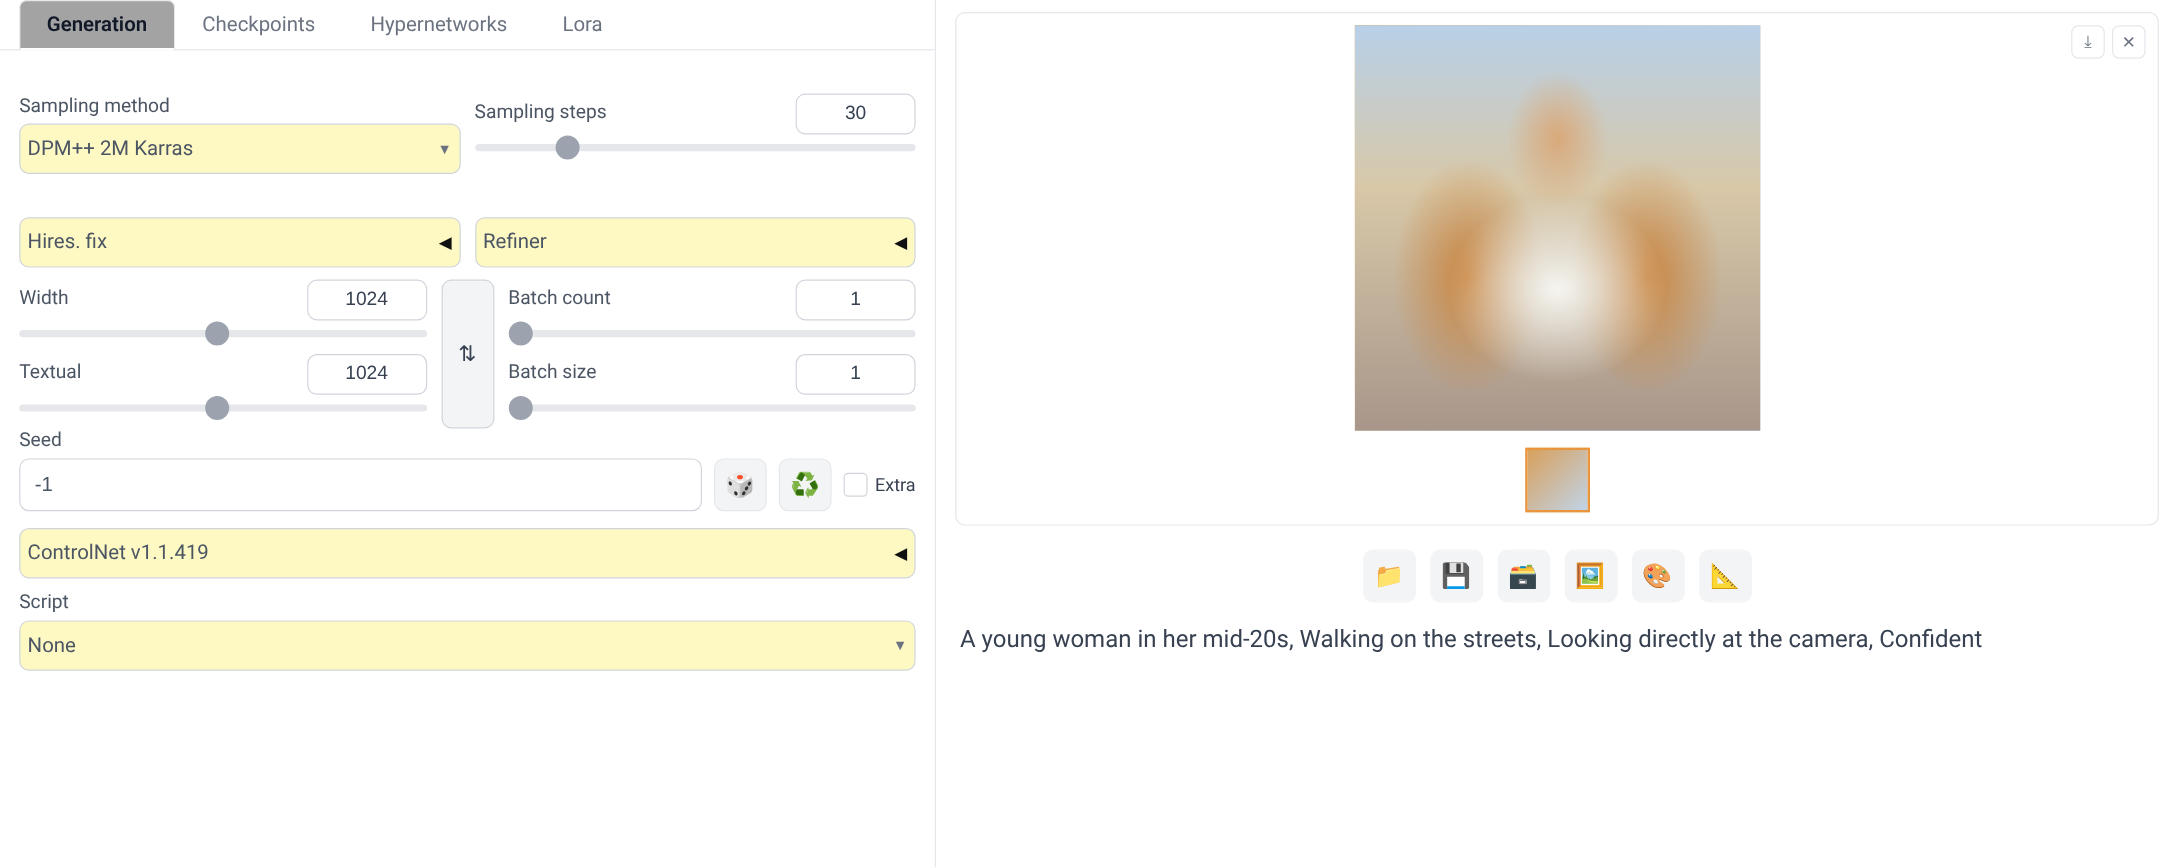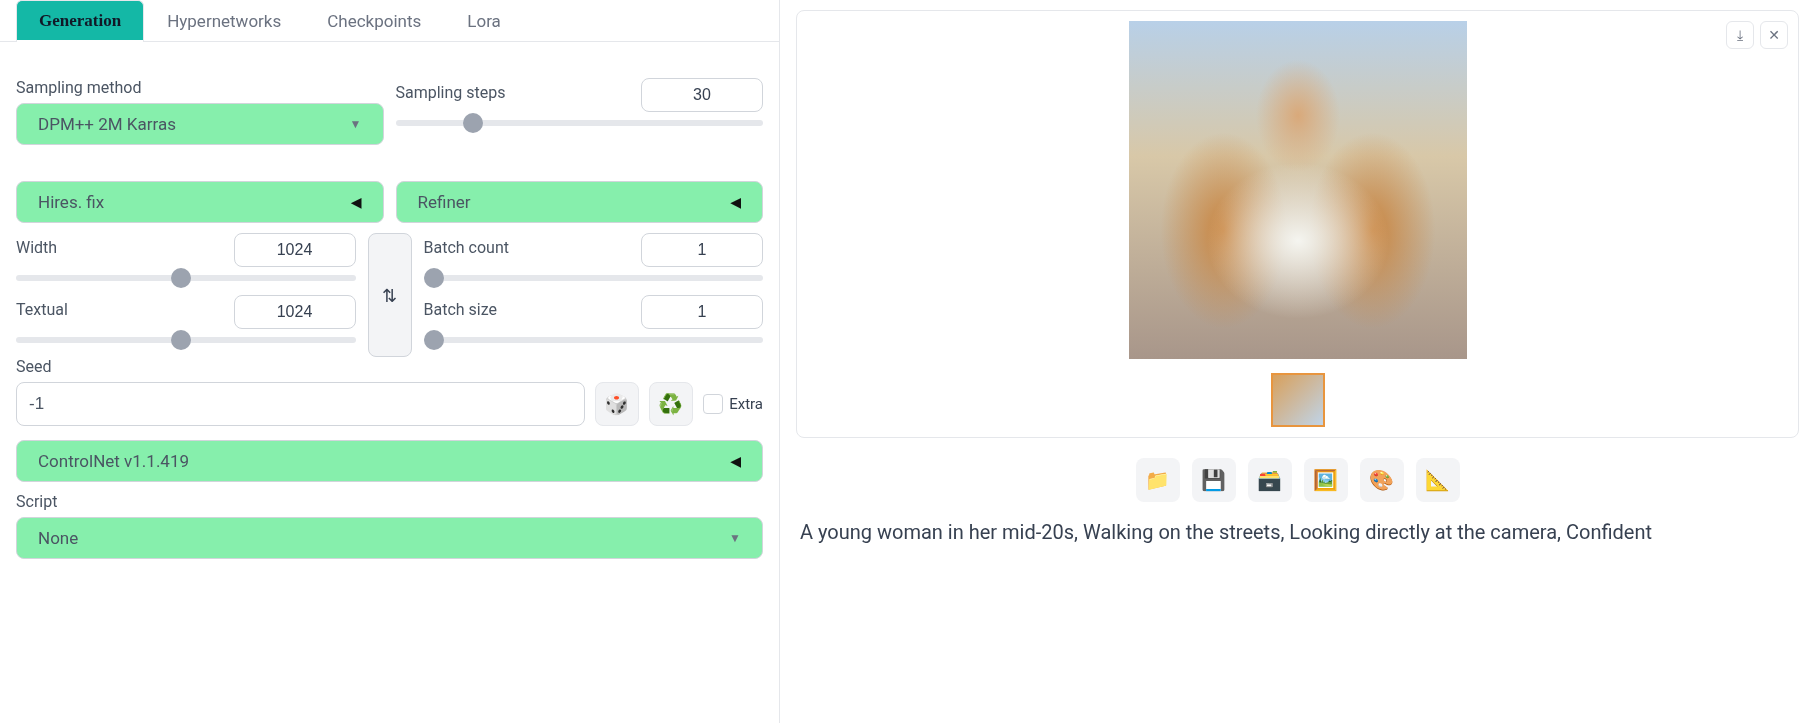--- a/index.html
+++ b/index.html
@@ -23,48 +23,47 @@
   font-size: 17px;
   border: 1px solid transparent;
   border-bottom: none;
   position: relative;
 }
 .tab.active {
   color: #111827;
   font-weight: 600;
   border-color: #e5e7eb;
   border-radius: 6px 6px 0 0;
-  background: #14b8a6;
-  font-family: Liberation Serif, serif;
+  background: #a3a3a3;
 }
 .tab.active::after {
   content: ""; position: absolute; bottom: -1px; left:0; right:0; height:2px; background:#fff;
 }
 
 
 .row { display: flex; gap: 12px; margin-bottom: 10px; margin-top: 36px; }
 .col { flex: 1; }
 .label { font-size: 16px; color: #4b5563; margin-bottom: 6px; display: block;}
 .select, .panel-btn {
   width: 100%;
   border: 1px solid #d1d5db;
   border-radius: 8px;
-  padding: 10px 21px;
+  padding: 10px 6px;
   font-size: 17px;
   color: #4b5563;
-  background: #86efac;
+  background: #fef9c3;
   display: flex;
   justify-content: space-between;
   align-items: center;
   cursor: pointer;
 }
 .select .caret { font-size: 12px; color: #6b7280; }
 .panel-btn .tri { font-size: 14px; color: #111; }
 .numbox {
-  width: 122px; height: 34px;
+  width: 100px; height: 34px;
   border: 1px solid #d1d5db;
   border-radius: 8px;
   text-align: center;
   font-size: 16px;
   color: #374151;
   background: #fff;
 }
 .slider {
   -webkit-appearance: none; appearance: none;
   width: 100%; height: 6px;
@@ -158,22 +157,22 @@
 .prompt-text { margin-top: 16px; font-size: 20px; color: #374151; line-height: 1.4; padding: 0 4px;}
 </style>
 </head>
 <body>
 
 <div class="container">
   <div class="left-panel">
 
     <div class="tabs">
       <div class="tab active">Generation</div>
+      <div class="tab">Checkpoints</div>
       <div class="tab">Hypernetworks</div>
-      <div class="tab">Checkpoints</div>
       <div class="tab">Lora</div>
     </div>
 
     <div class="row">
       <div class="col">
         <span class="label">Sampling method</span>
         <div class="select">
           <span>DPM++ 2M Karras</span>
           <span class="caret">▼</span>
         </div>

